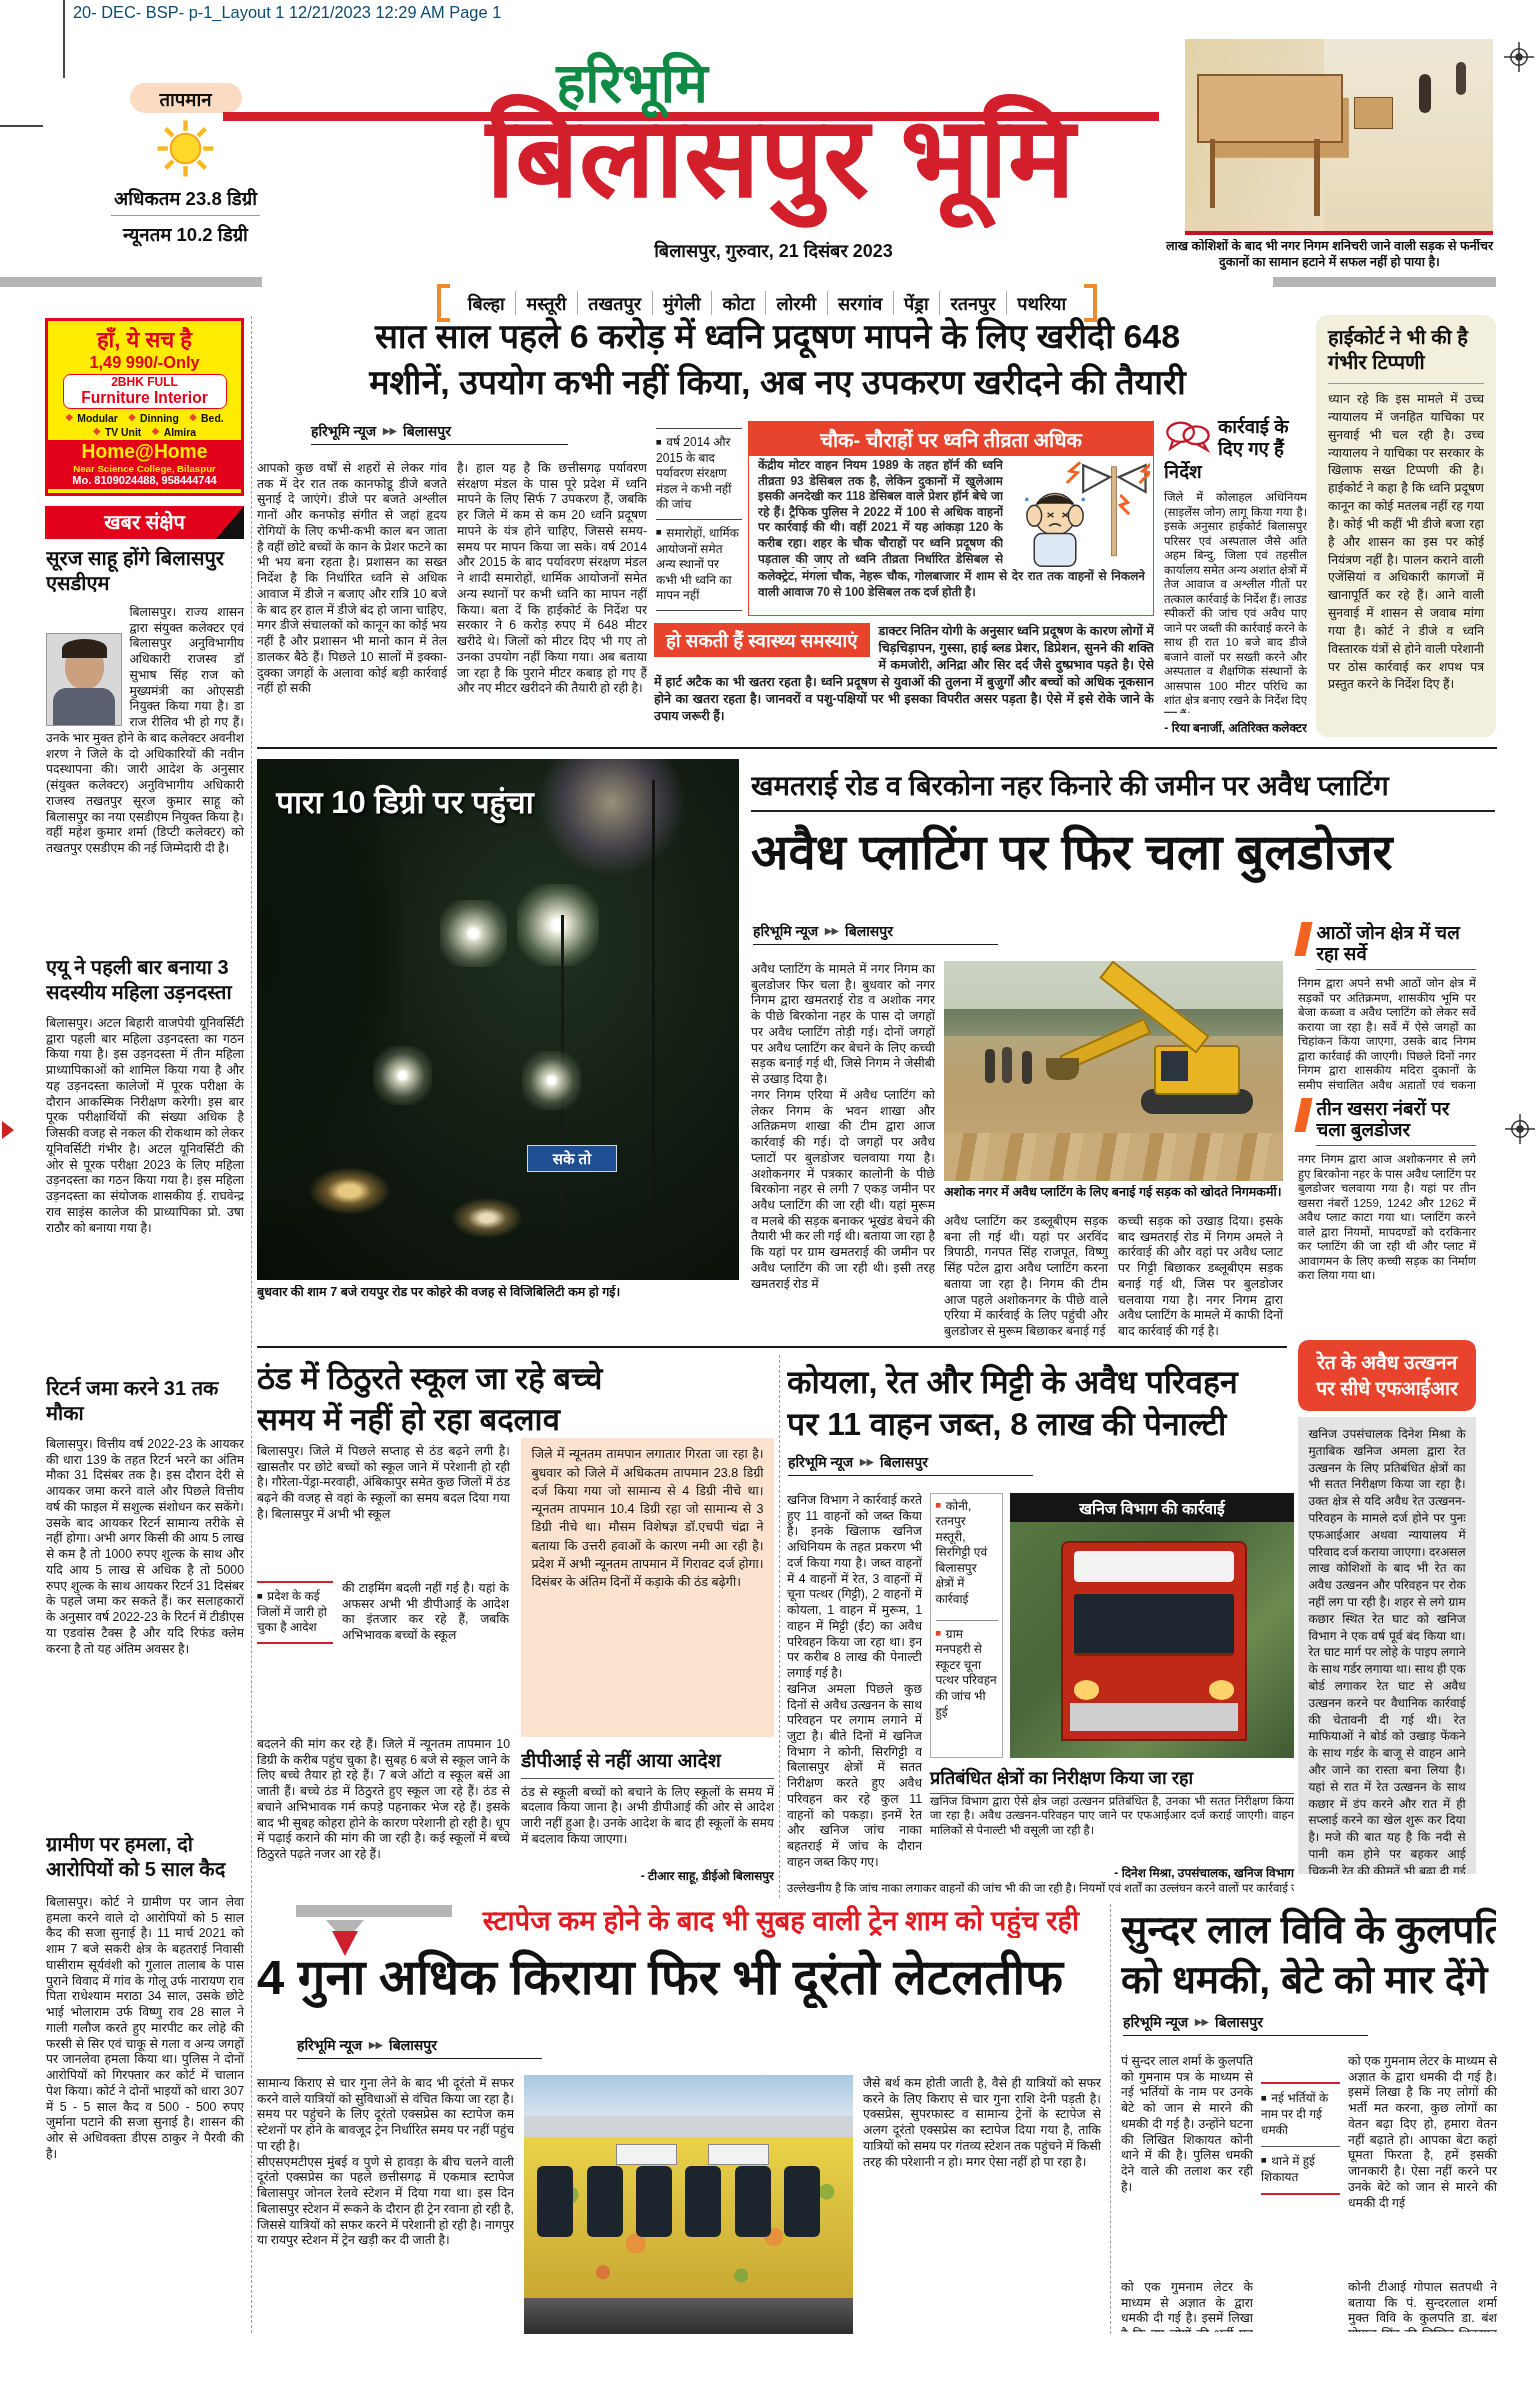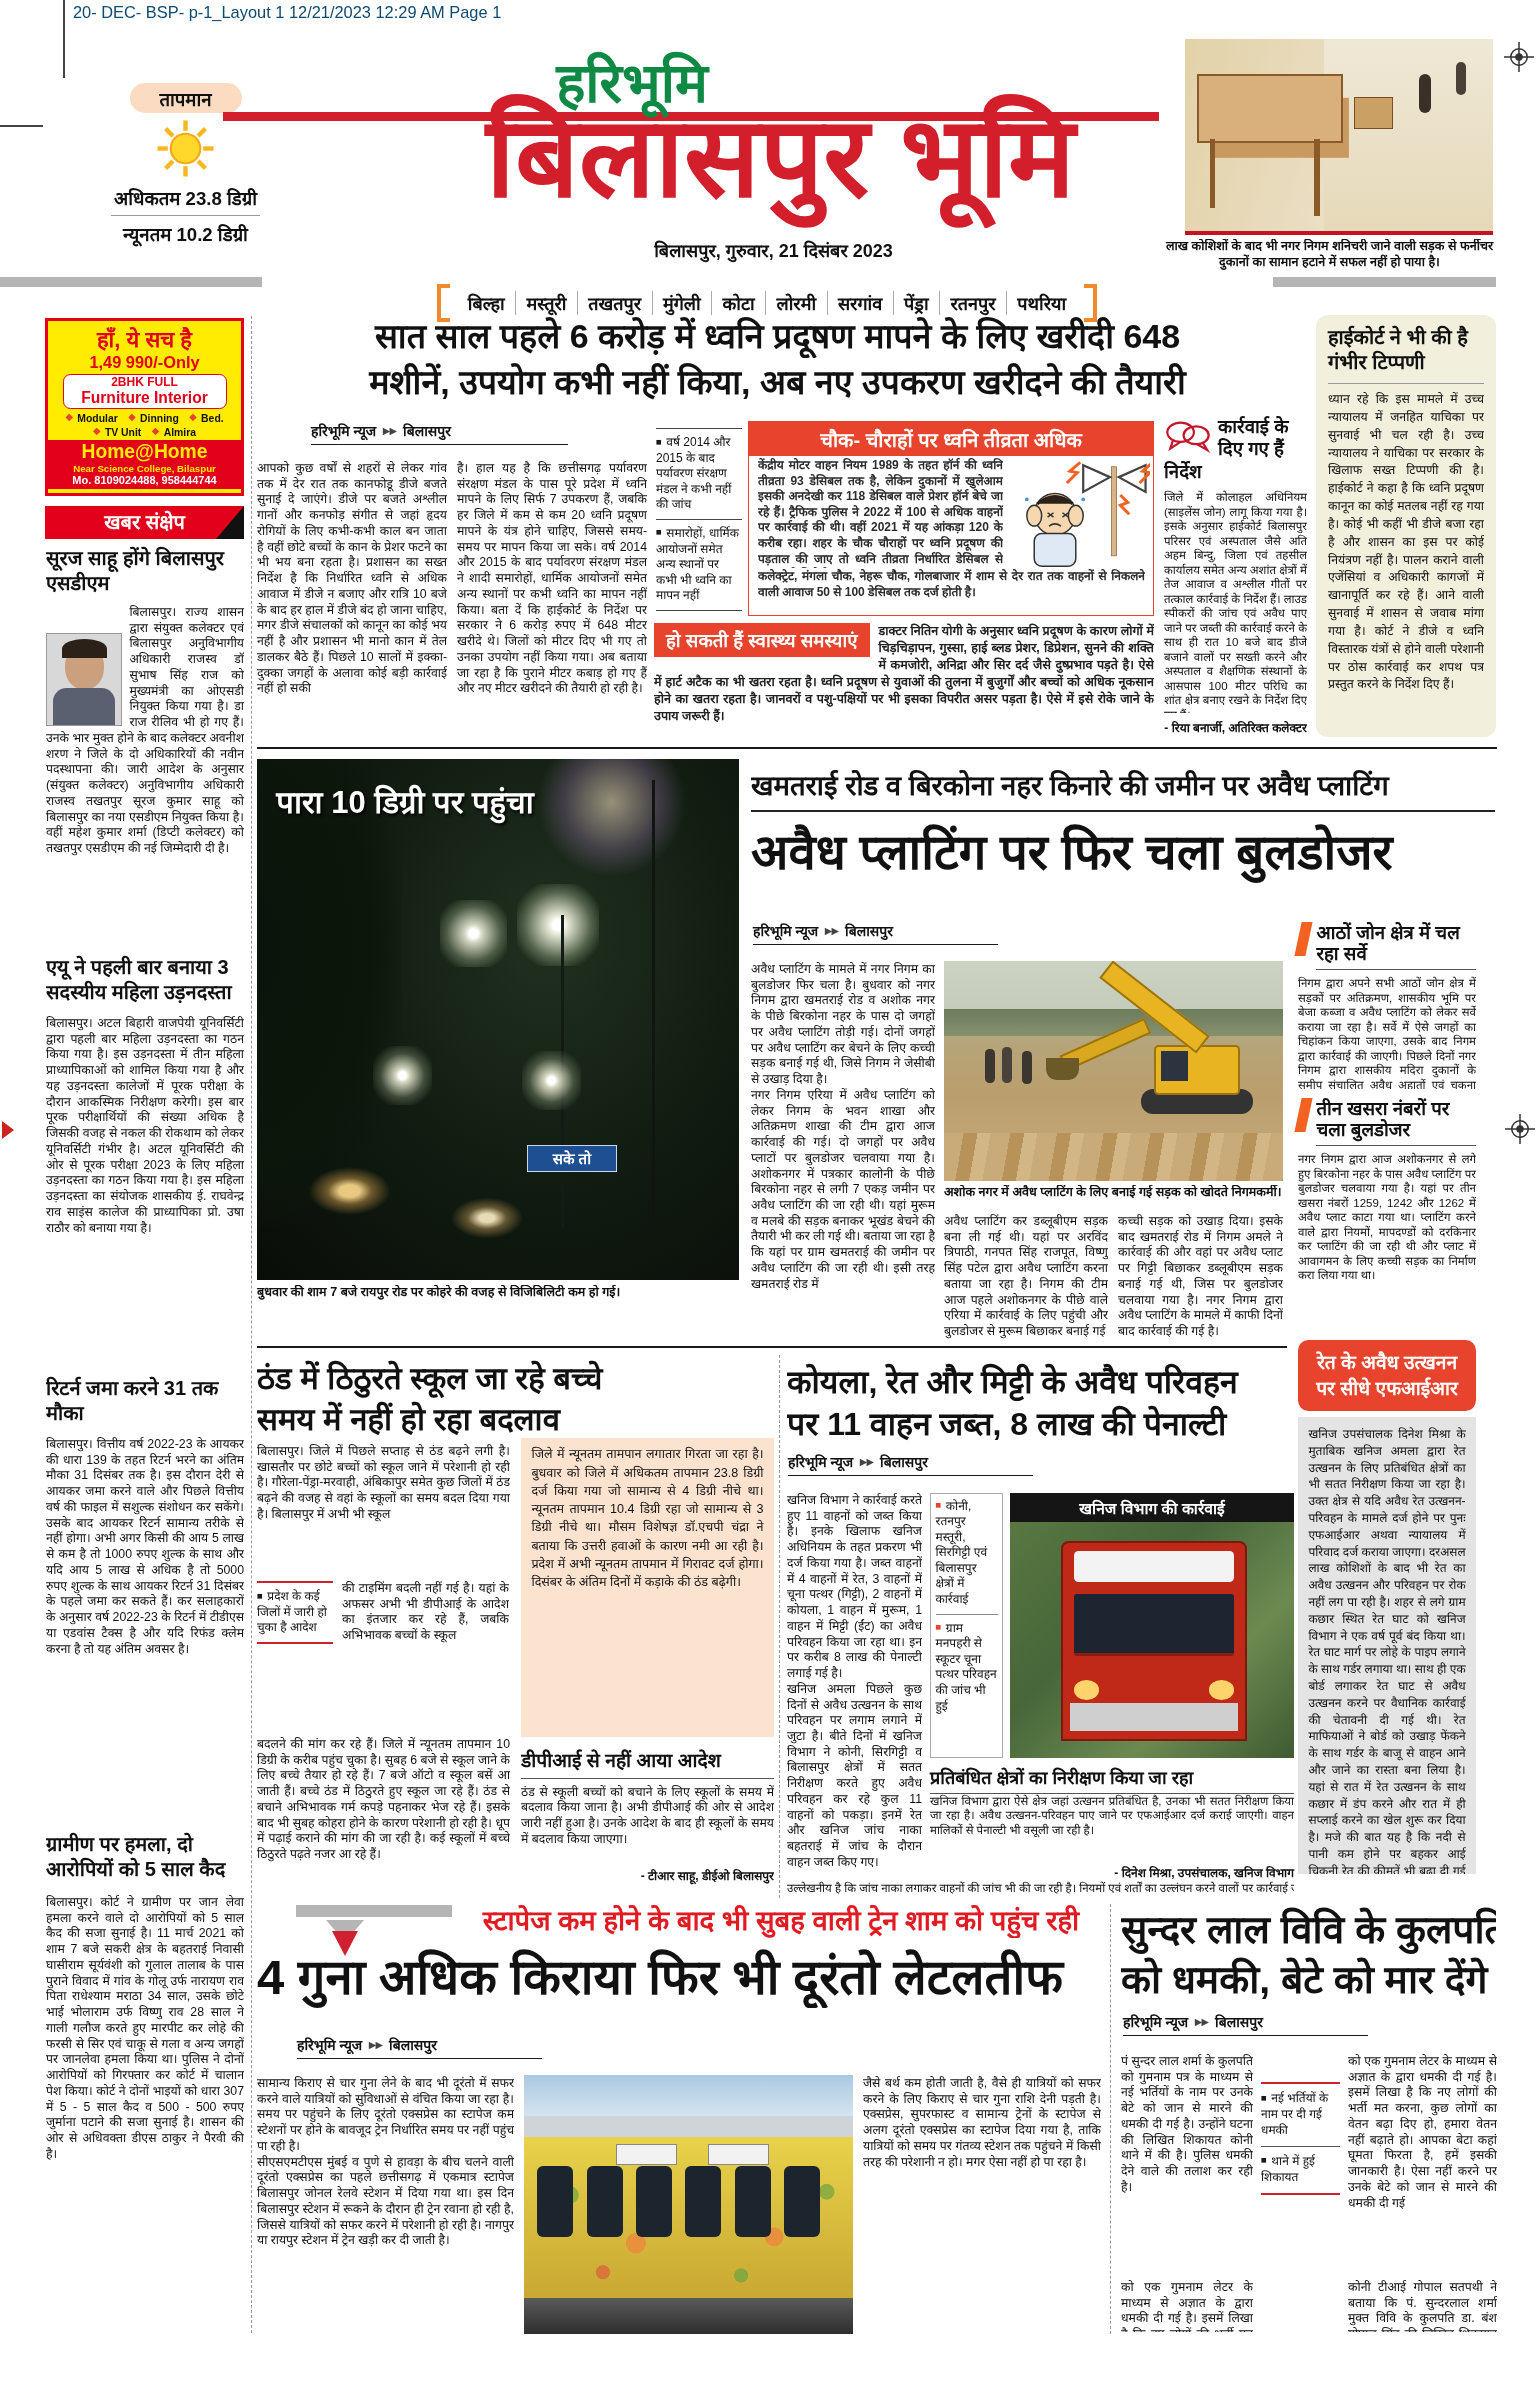--- a/index.html
+++ b/index.html
@@ -181,21 +181,21 @@
     <circle cx="62" cy="78" r="28" fill="#f6d7b0" stroke="#333" stroke-width="2"></circle>
     <path d="M38 64 Q62 44 86 64" fill="#2b2118" stroke="#2b2118" stroke-width="4"></path>
     <ellipse cx="34" cy="80" rx="10" ry="14" fill="#f6d7b0" stroke="#333" stroke-width="2"></ellipse>
     <ellipse cx="90" cy="80" rx="10" ry="14" fill="#f6d7b0" stroke="#333" stroke-width="2"></ellipse>
     <path d="M52 76 l8 6 m0 -6 l-8 6 M72 76 l8 6 m0 -6 l-8 6" stroke="#333" stroke-width="2"></path>
     <path d="M54 94 Q62 88 70 94" fill="none" stroke="#333" stroke-width="2"></path>
     <rect x="34" y="104" width="56" height="44" rx="10" fill="#dfe9f5" stroke="#333" stroke-width="2"></rect>
     <circle cx="100" cy="58" r="2.5" fill="#4a90d9"></circle>
       <circle cx="24" cy="58" r="2.5" fill="#4a90d9"></circle>
   </svg>
-  <div class="clip j" style="position:absolute;left:9px;top:147px;width:387px;height:42px;font-size:12px;font-weight:bold;line-height:1.3;color:#2c2c2c">कलेक्ट्रेट, मंगला चौक, नेहरू चौक, गोलबाजार में शाम से देर रात तक वाहनों से निकलने वाली आवाज 50 से 100 डेसिबल तक दर्ज होती है।</div>
+  <div class="clip j" style="position:absolute;left:9px;top:147px;width:387px;height:42px;font-size:12px;font-weight:bold;line-height:1.3;color:#2c2c2c">कलेक्ट्रेट, मंगला चौक, नेहरू चौक, गोलबाजार में शाम से देर रात तक वाहनों से निकलने वाली आवाज 70 से 100 डेसिबल तक दर्ज होती है।</div>
 </div>
 
 <div class="abs clip" style="left:654px;top:623px;width:500px;height:120px;font-size:12.6px;font-weight:bold;line-height:1.35;text-align:justify;color:#222">
   <span style="float:left;background:#e8432c;color:#fff;font-size:18.6px;padding:4.5px 12px;margin:0 9px 3px 0">हो सकती हैं स्वास्थ्य समस्याएं</span>
   <span>डाक्टर नितिन योगी के अनुसार ध्वनि प्रदूषण के कारण लोगों में चिड़चिड़ापन, गुस्सा, हाई ब्लड प्रेशर, डिप्रेशन, सुनने की शक्ति में कमजोरी, अनिद्रा और सिर दर्द जैसे दुष्प्रभाव पड़ते है। ऐसे में हार्ट अटैक का भी खतरा रहता है। ध्वनि प्रदूषण से युवाओं की तुलना में बुजुर्गों और बच्चों को अधिक नूकसान होने का खतरा रहता है। जानवरों व पशु-पक्षियों पर भी इसका विपरीत असर पड़ता है। ऐसे में इसे रोके जाने के उपाय जरूरी हैं।</span>
 </div>
 
 <div class="abs" style="left:1164px;top:416px;width:143px;height:324px;overflow:hidden">
   <svg width="48" height="34" viewBox="0 0 64 46" style="float:left;margin:3px 6px 1.5px 0">
     <ellipse cx="22" cy="18" rx="18" ry="13" fill="none" stroke="#c2182b" stroke-width="3"></ellipse>
@@ -304,21 +304,21 @@
 <div class="abs b nw clip" style="left:787px;top:1401px;width:507px;font-size:32px">पर 11 वाहन जब्त, 8 लाख की पेनाल्टी</div>
 <div class="abs byline" style="left:788px;top:1452px;width:245px">
   <span>हरिभूमि न्यूज</span>
   <span class="chev">▶▶</span>
   <span>बिलासपुर</span>
 </div>
 <div class="abs clip body-txt j pre" style="left:787px;top:1493px;width:135px;height:402px">खनिज विभाग ने कार्रवाई करते हुए 11 वाहनों को जब्त किया है। इनके खिलाफ खनिज अधिनियम के तहत प्रकरण भी दर्ज किया गया है। जब्त वाहनों में 4 वाहनों में रेत,  3 वाहनों में चूना पत्थर (गिट्टी), 2 वाहनों में कोयला, 1 वाहन में मुरूम, 1 वाहन में मिट्टी (ईंट) का अवैध परिवहन किया जा रहा था। इन पर करीब 8 लाख की पेनाल्टी लगाई गई है।
 खनिज अमला पिछले कुछ दिनों से अवैध उत्खनन के साथ परिवहन पर लगाम लगाने में जुटा है। बीते दिनों में खनिज विभाग ने कोनी, सिरगिट्टी व बिलासपुर क्षेत्रों में सतत निरीक्षण करते हुए अवैध परिवहन कर रहे कुल 11 वाहनों को पकड़ा। इनमें रेत और खनिज जांच नाका बहतराई में जांच के दौरान वाहन जब्त किए गए।</div>
 
 <div class="abs" style="left:930px;top:1493px;width:73px;height:265px;background:#fff;border:1.5px solid #aaa;box-sizing:border-box;padding:4.5px">
-  <div class="mini" style="border-bottom:1.5px solid #888;padding-bottom:6px"><span class="sq-red">■</span><span>कोनी, रतनपुर मस्तूरी, सिरगिट्टी एवं बिलासपुर क्षेत्रों में कार्रवाई</span></div>
+  <div class="mini" style="border-bottom:1.5px solid #888;padding-bottom:12px"><span class="sq-red">■</span><span>कोनी, रतनपुर मस्तूरी, सिरगिट्टी एवं बिलासपुर क्षेत्रों में कार्रवाई</span></div>
   <div class="mini" style="padding-top:6px"><span class="sq-red">■</span><span>ग्राम मनपहरी से स्कूटर चूना पत्थर परिवहन की जांच भी हुई</span></div>
 </div>
 
 <div class="abs clip" style="left:1010px;top:1493px;width:284px;height:265px;background:linear-gradient(135deg,#5b7a42 0%,#47663a 40%,#6c8a50 70%,#3f5a32 100%)">
   <div class="b c" style="background:#151515;color:#fff;font-size:15.6px;padding:3.7px 0">खनिज विभाग की कार्रवाई</div>
   <div class="abs" style="left:18%;top:18%;width:64%;height:74%;background:#c02818;border-radius:7.4px 7.4px 0 0;border:2.2px solid #7d180c">
     <div style="position:absolute;left:6%;top:4%;width:88%;height:16%;background:#f3f3f3;border-radius:4.5px"></div>
     <div style="position:absolute;left:6%;top:26%;width:88%;height:30%;background:#1d2630;border-radius:3px;border-bottom:3.7px solid #8a1d10"></div>
     <div style="position:absolute;left:4%;bottom:4%;width:92%;height:14%;background:#cfcfcf"></div>
     <div style="position:absolute;left:6%;bottom:20%;width:14%;height:10%;background:#ffd36b;border-radius:50%"></div>

